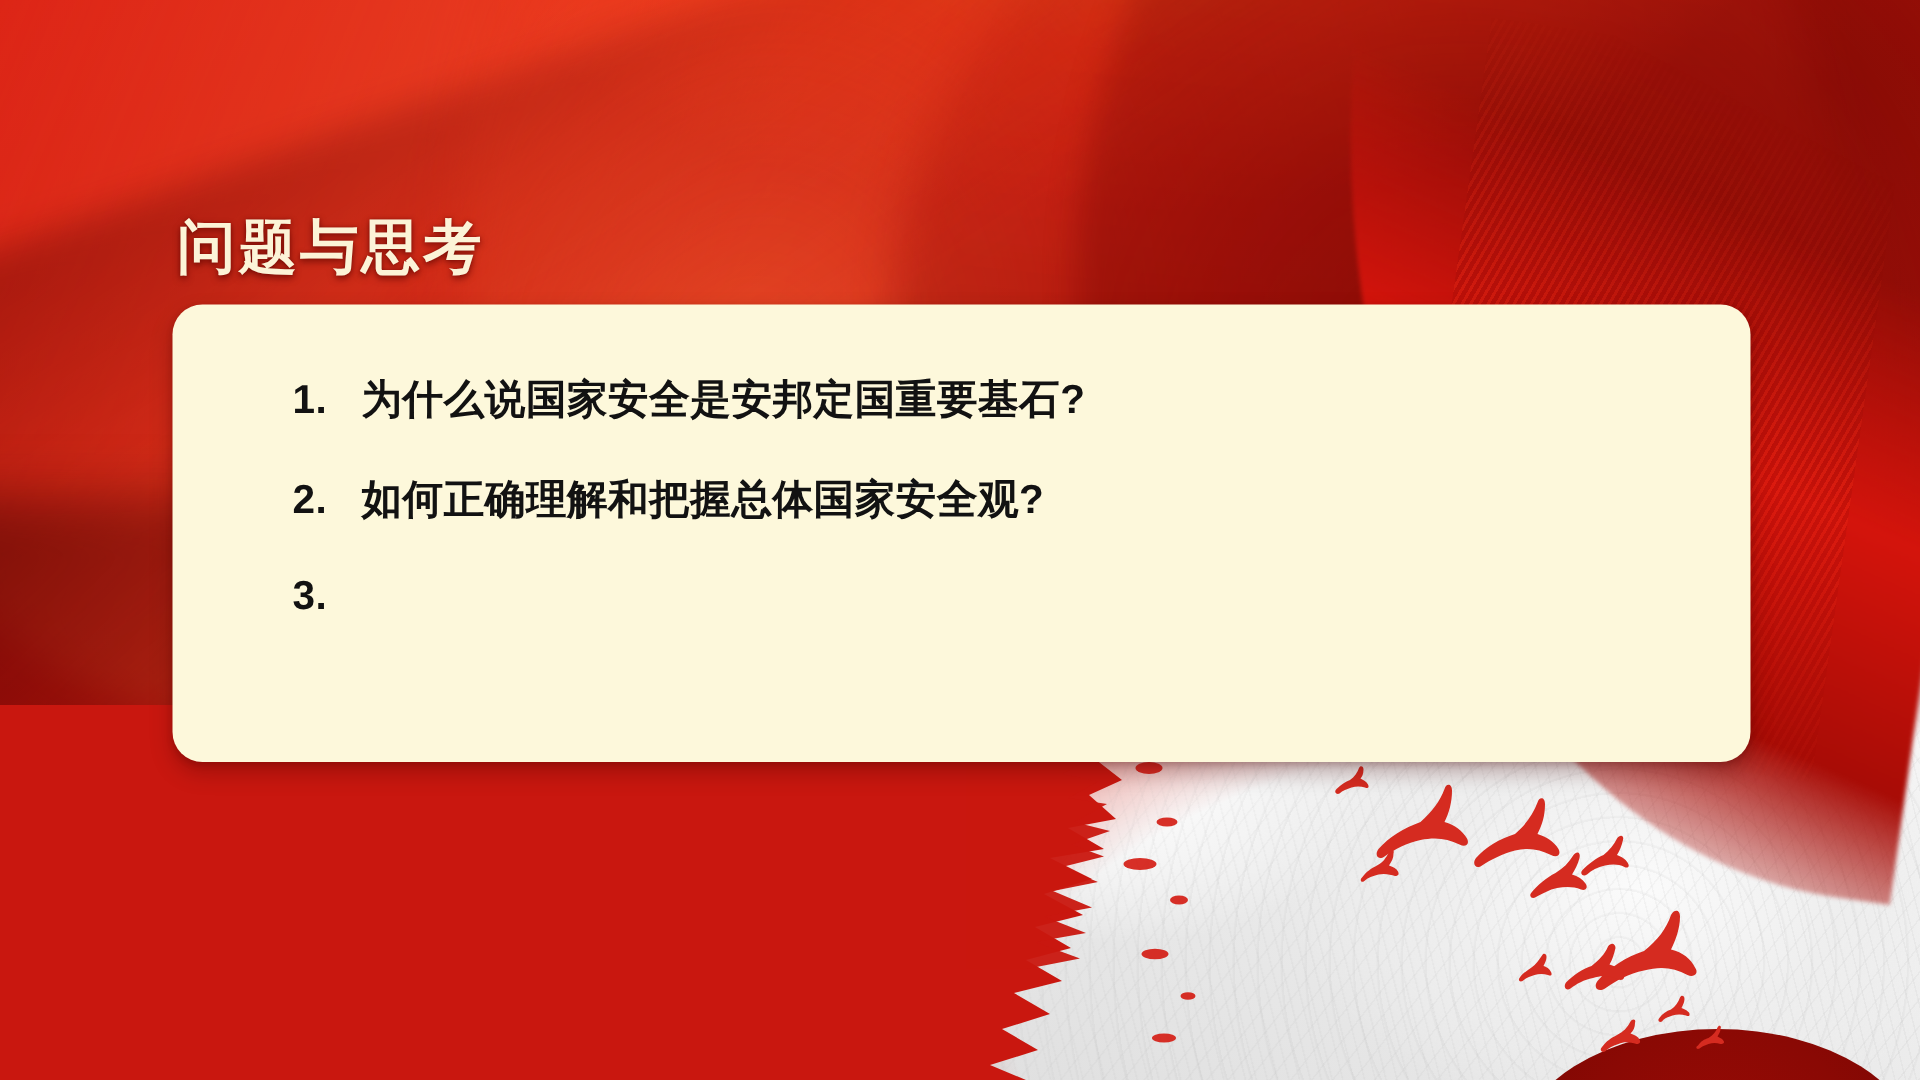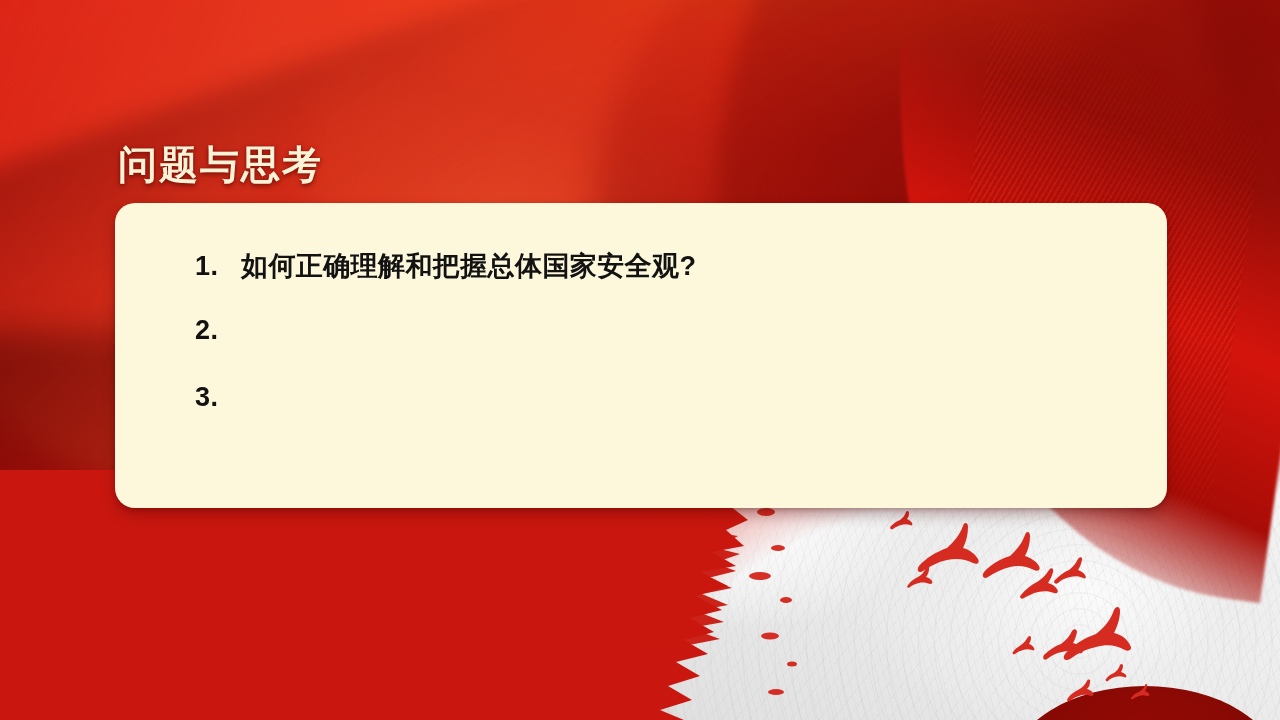--- a/index.html
+++ b/index.html
@@ -299,25 +299,26 @@
     </g>
   </svg>
 
   <div class="title">问题与思考</div>
 
   <div class="card">
     <div class="qlist">
 
       <div class="qitem">
         <span class="qnum">1.</span>
-        <span class="qtext">如何正确理解和把握总体国家安全观?</span>
+        <span class="qtext">为什么说国家安全是安邦定国重要基石?</span>
       </div>
 
       <div class="qitem">
         <span class="qnum">2.</span>
+        <span class="qtext">如何正确理解和把握总体国家安全观?</span>
       </div>
 
       <div class="qitem">
         <span class="qnum">3.</span>
       </div>
 
     </div>
   </div>
 
 </div>

